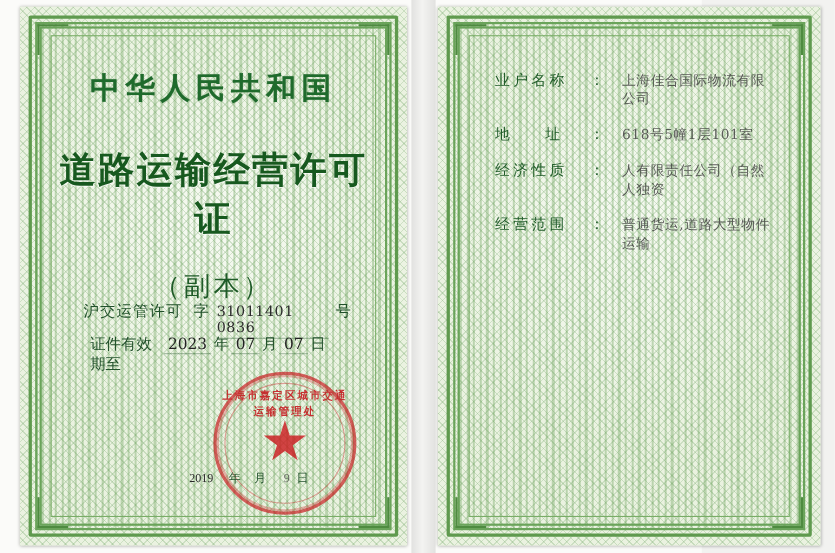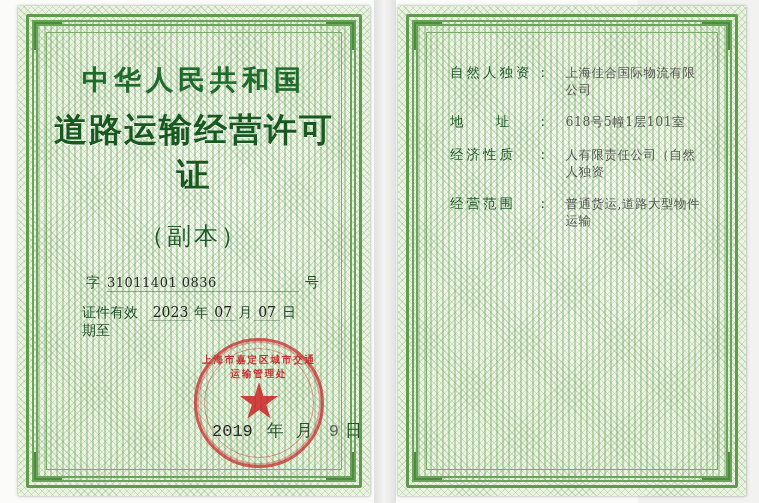--- a/index.html
+++ b/index.html
@@ -95,21 +95,21 @@
     margin-top: 24px;
     text-align: center;
     font-family: "DejaVu Serif", "Liberation Serif", serif;
     font-weight: bold;
     font-size: 27px;
     letter-spacing: 5px;
     color: #1f6b2c;
     text-shadow: 0 0 1px rgba(20,80,30,0.4);
   }
   .title-main {
-    margin-top: 10px;
+    margin-top: 34px;
     text-align: center;
     font-family: "DejaVu Serif", "Liberation Serif", serif;
     font-weight: bold;
     font-size: 33px;
     letter-spacing: 2px;
     color: #17591f;
     text-shadow: 0 1px 0 rgba(255,255,255,0.7);
   }
   .title-sub {
     margin-top: 22px;
@@ -153,24 +153,23 @@
     padding: 0 4px;
     border-bottom: 1px solid rgba(40,90,45,0.35);
     margin: 0 2px;
   }
   .date-line {
     position: absolute;
     left: 120px; right: 44px; bottom: 22px;
     display: flex;
     align-items: baseline;
     justify-content: flex-start;
-    font-family: Liberation Mono, monospace;
-    font-size: 17px;
+    font-family: Liberation Serif, serif;
+    font-size: 11px;
     color: #23522c;
-    padding-left: 40px;
   }
   .date-line .y { color: #2a2a2a; margin-right: 10px; }
   .date-line .sep { margin: 0 12px 0 4px; }
   .date-line .mid-num {
     color: #3a3a3a;
     opacity: 0.75;
     margin-left: 16px;
     margin-right: 2px;
   }
   
@@ -271,20 +270,21 @@
       <div class="corner tr"></div>
       <div class="corner bl"></div>
       <div class="corner br"></div>
 
       <div class="content">
         <div class="title-cn">中华人民共和国</div>
         <div class="title-main">道路运输经营许可证</div>
         <div class="title-sub">（副本）</div>
 
         <div class="license-line">
+          <span class="lbl">沪交运管许可</span>
           <span class="lbl" style="margin-left:10px;">字</span>
           <span class="num">31011401 0836</span>
           <span class="lbl">号</span>
         </div>
 
         <div class="valid-line">
           <span>证件有效期至</span>
           <span class="v">2023</span>
           <span>年</span>
           <span class="v">07</span>
@@ -316,21 +316,21 @@
       <div class="border-inner"></div>
       <div class="corner tl"></div>
       <div class="corner tr"></div>
       <div class="corner bl"></div>
       <div class="corner br"></div>
 
       <div class="content">
         <div class="fields">
 
           <div class="field-row">
-            <span class="field-label spaced-2">自然人独资</span>
+            <span class="field-label spaced-2">业户名称</span>
             <span class="field-colon">：</span>
             <span class="field-value">上海佳合国际物流有限公司</span>
           </div>
 
           <div class="field-row">
             <span class="field-label spaced-1">地  址</span>
             <span class="field-colon">：</span>
             <span class="field-value">
               <span class="l2">618号5幢1层101室</span>
             </span>

